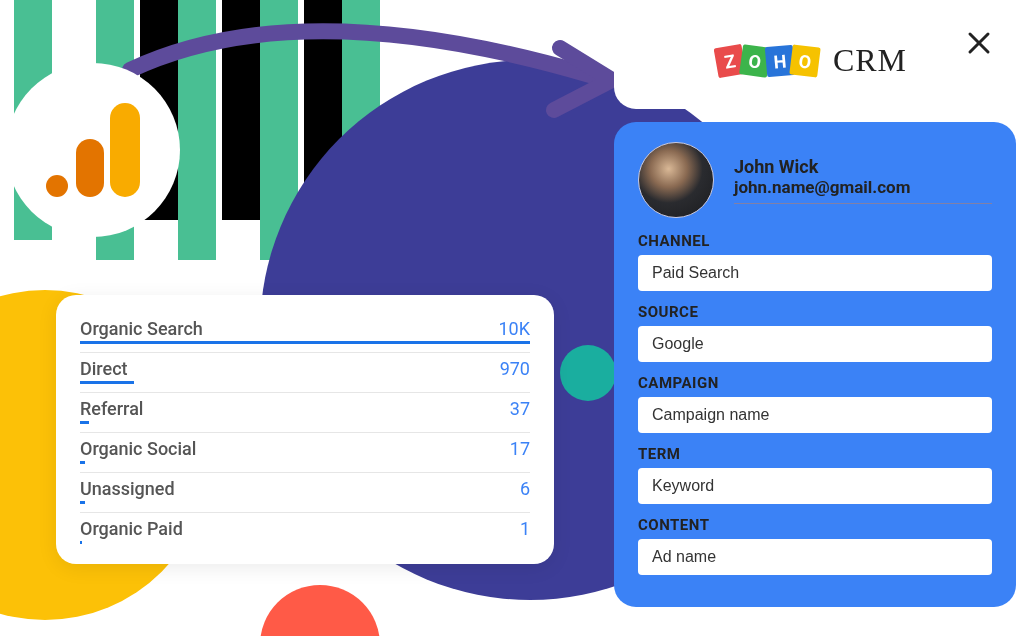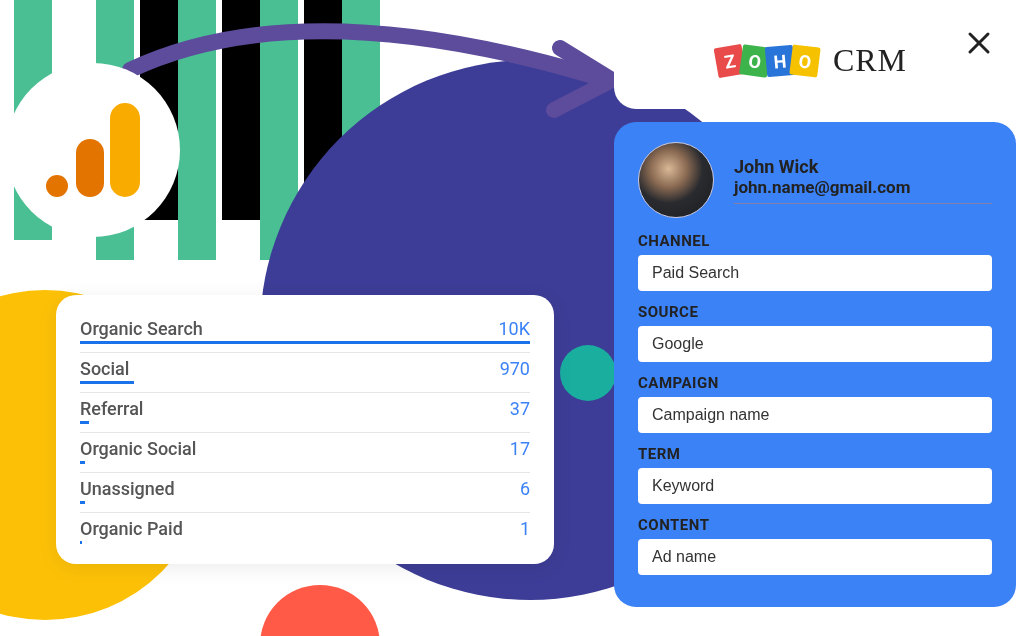--- a/index.html
+++ b/index.html
@@ -335,21 +335,21 @@
       <span class="an-label">Organic Search</span>
       <span class="an-value">10K</span>
     </div>
     <div class="an-bar-track">
       <div class="an-bar-fill" style="width:100%"></div>
     </div>
     <div class="an-divider"></div>
   </div>
       <div>
     <div class="an-row">
-      <span class="an-label">Social</span>
+      <span class="an-label">Direct</span>
       <span class="an-value">970</span>
     </div>
     <div class="an-bar-track">
       <div class="an-bar-fill" style="width:12%"></div>
     </div>
     <div class="an-divider"></div>
   </div>
       <div>
     <div class="an-row">
       <span class="an-label">Referral</span>

